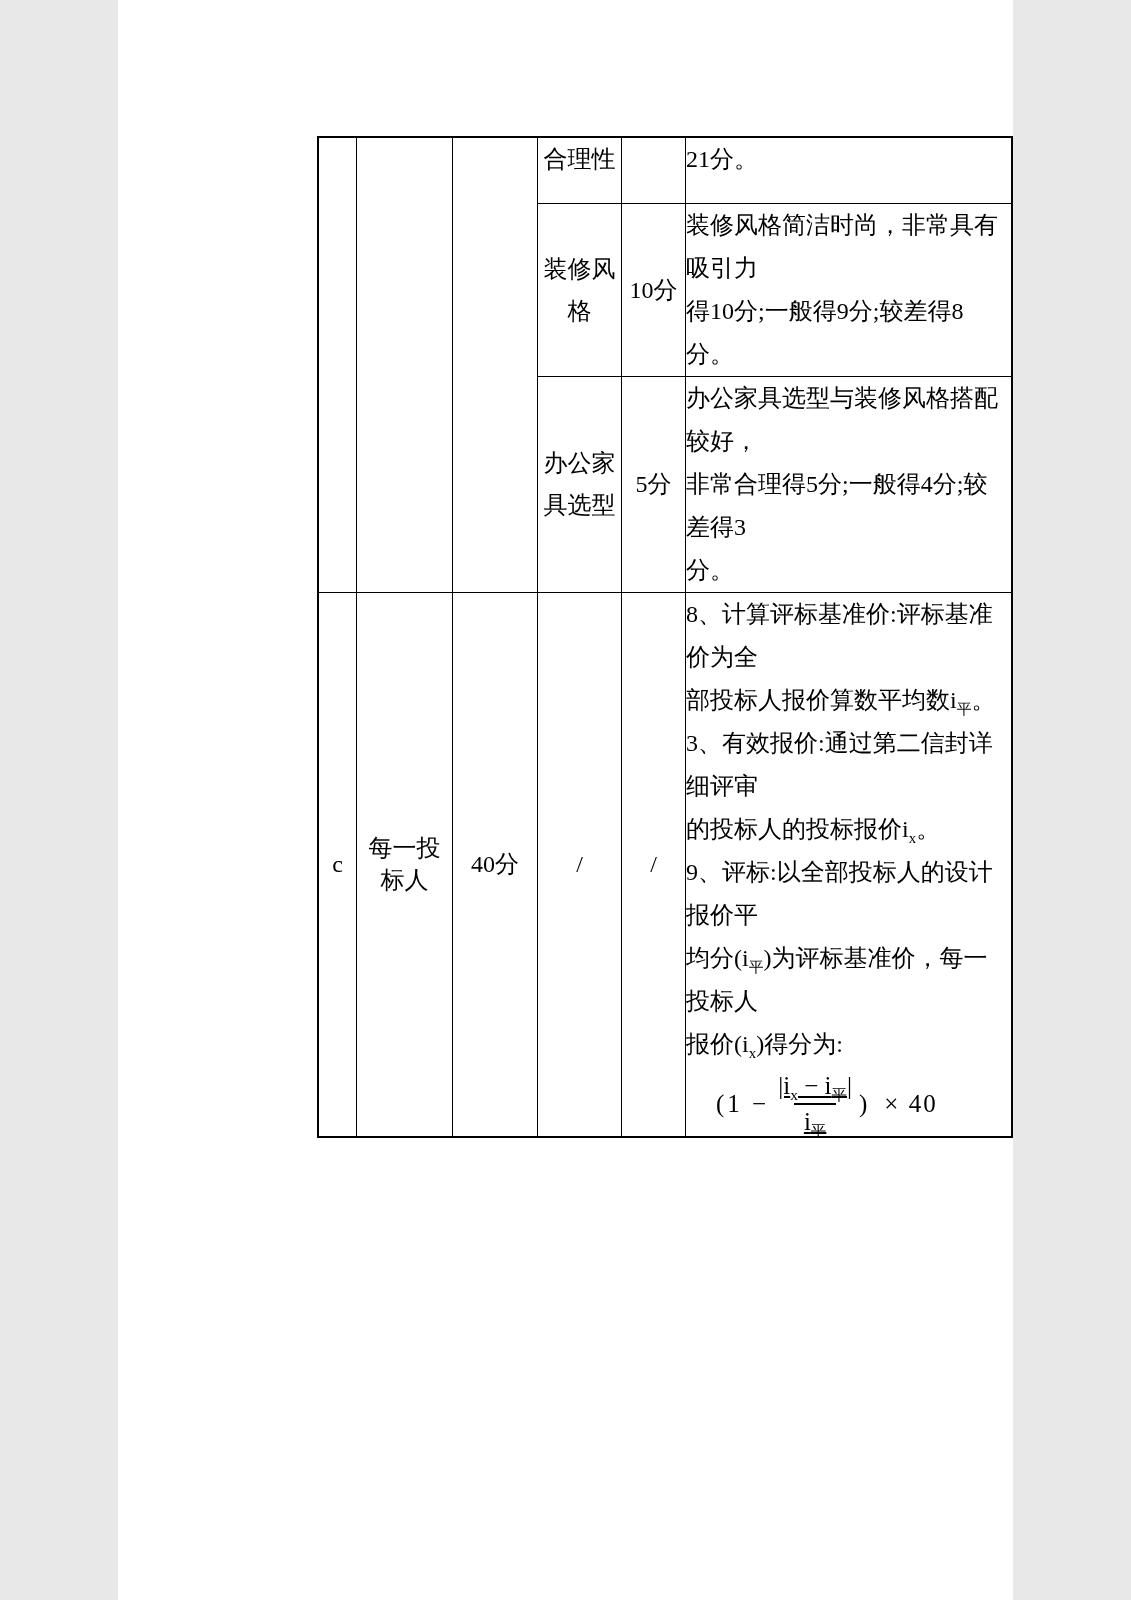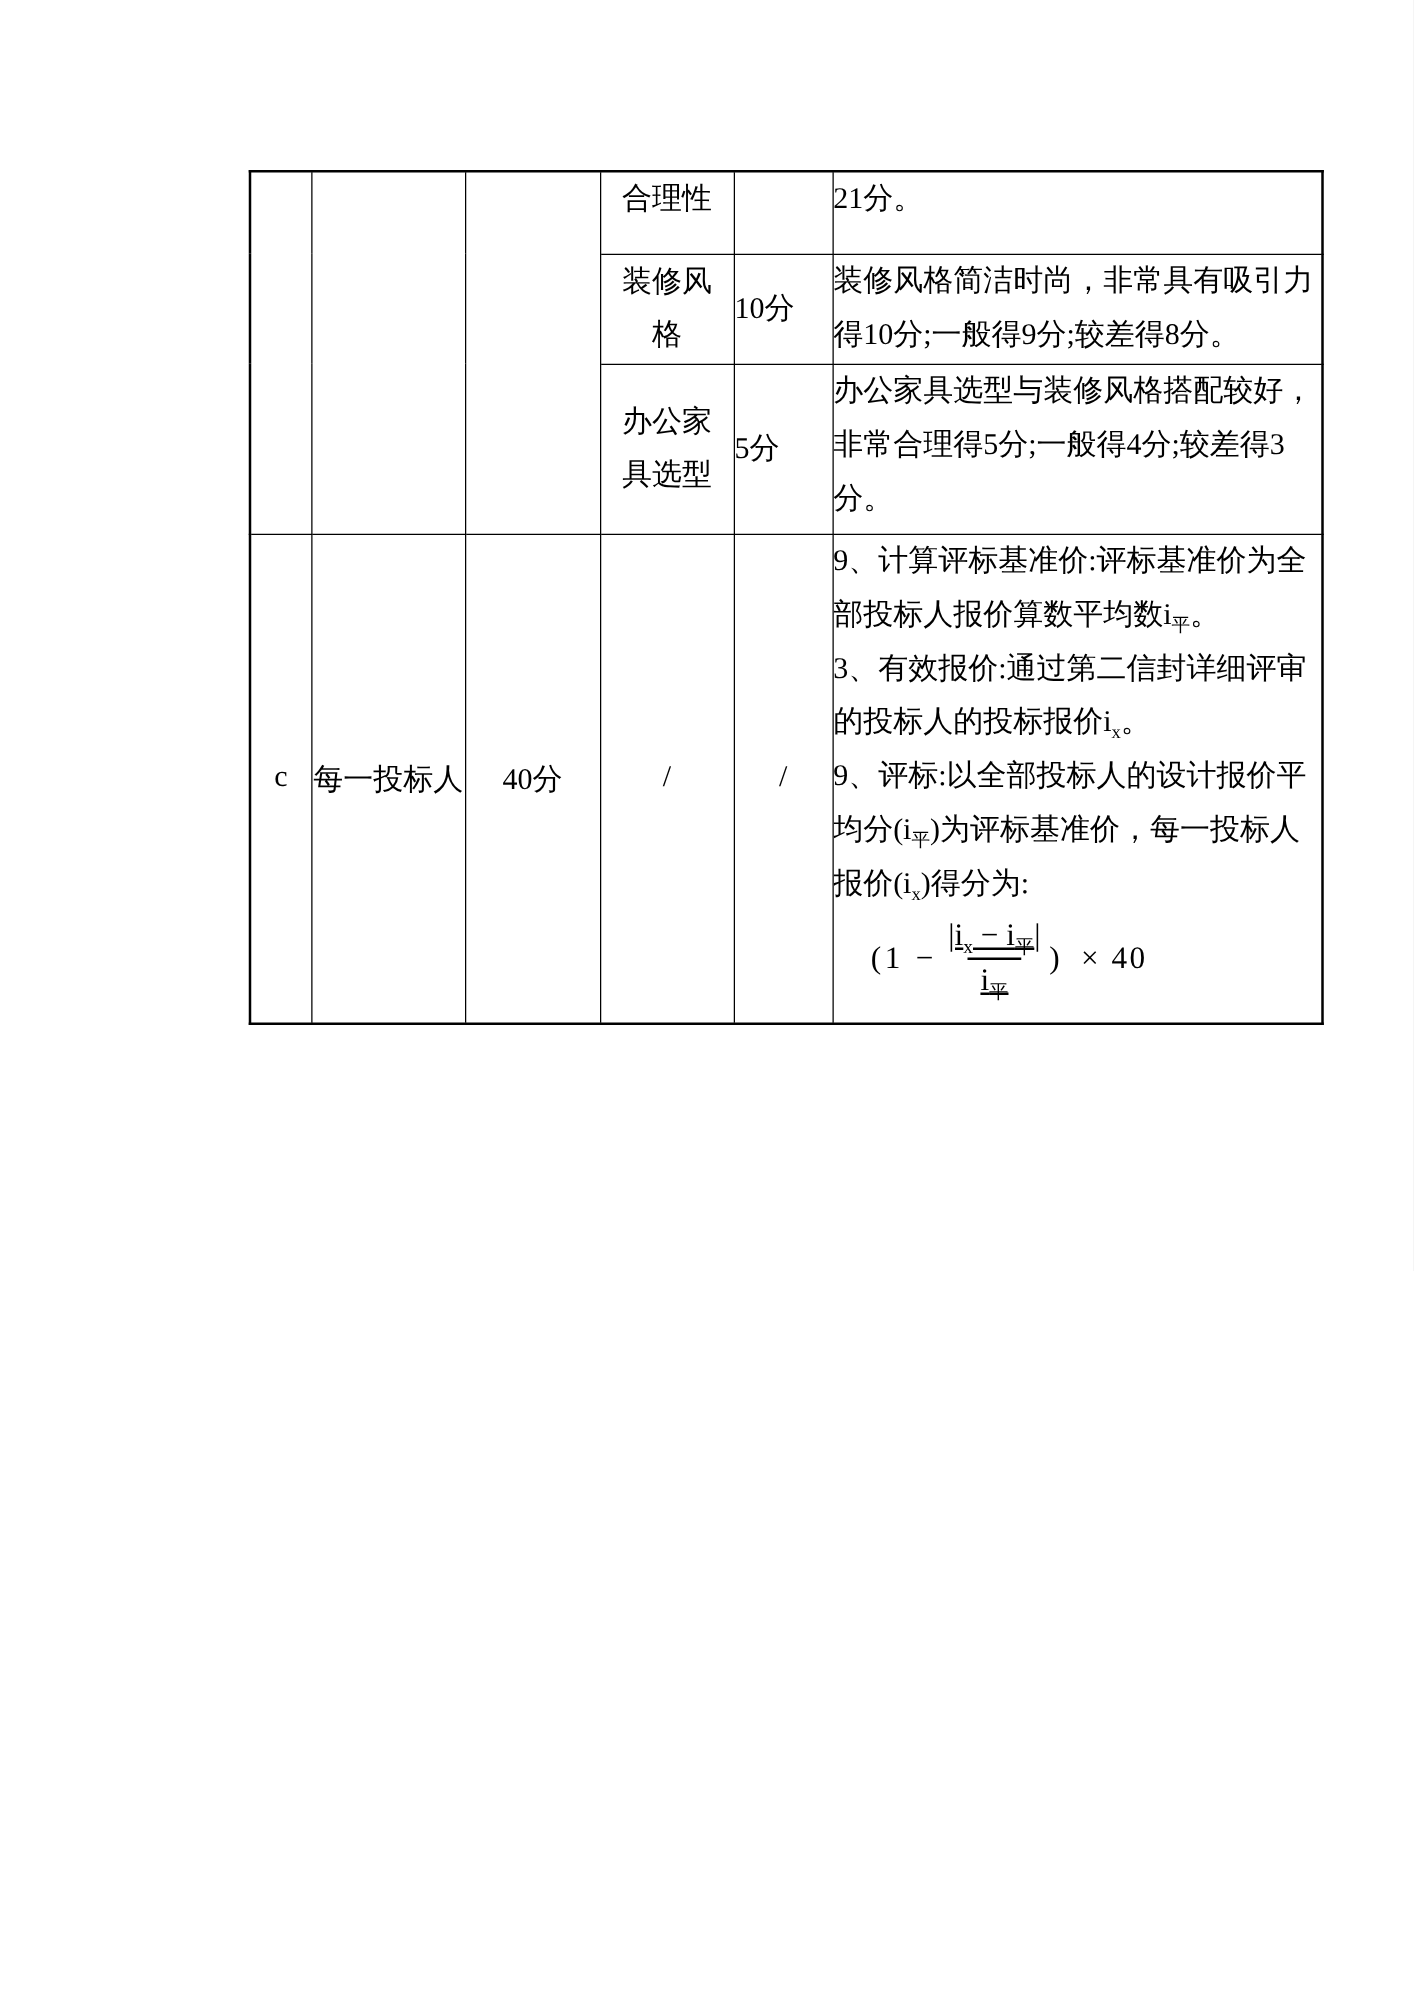--- a/index.html
+++ b/index.html
@@ -1,18 +1,18 @@
 <!DOCTYPE html>
 <html><head>
 <meta charset="utf-8">
 <style>
   html,body{margin:0;padding:0;background:#e8e8e8;}
   .page{
     position:relative;
-    width:1131px;height:1600px;
+    width:895px;height:1600px;
     background:#ffffff;
     margin:0 auto;
     font-family:"Liberation Serif","DejaVu Serif",serif;
     color:#000;
     overflow:hidden;
   }
   table.eval{
     position:absolute;left:199px;top:136px;
     border-collapse:collapse;
     table-layout:fixed;
@@ -30,21 +30,21 @@
   col.c3{width:108px}
   col.c4{width:107px}
   col.c5{width:79px}
   col.c6{width:392px}
   tr.r1{height:66px}
   tr.r2{height:88px}
   tr.r3{height:136px}
   tr.r4{height:392px}
 
   .label-cell{text-align:center;vertical-align:middle;line-height:42px;}
-  .score-cell{vertical-align:middle;line-height:42px;}
+  .score-cell{text-align:center;vertical-align:middle;line-height:42px;}
   .mid-center{text-align:center;vertical-align:middle;}
   .vtop{vertical-align:top;}
   .pt2{padding-top:2px;}
   .desc-cell{
     vertical-align:top;text-align:left;
     padding:4px 8px 0 12px;
     line-height:43px;
   }
   .tline{min-height:43px;}
   .label-cell .tline{min-height:42px;}
@@ -113,21 +113,21 @@
           </td>
       </tr>
       <tr class="r4">
         <td class="mid-center">c</td>
         <td class="mid-center">每一投标人</td>
         <td class="mid-center">40分</td>
         <td class="mid-center">/</td>
         <td class="mid-center">/</td>
         <td class="desc-cell">
           <div>
-              <div class="tline">9、计算评标基准价:评标基准价为全</div>
+              <div class="tline">8、计算评标基准价:评标基准价为全</div>
               <div class="tline">部投标人报价算数平均数i<sub>平</sub>。</div>
               <div class="tline">3、有效报价:通过第二信封详细评审</div>
               <div class="tline">的投标人的投标报价i<sub>x</sub>。</div>
               <div class="tline">9、评标:以全部投标人的设计报价平</div>
               <div class="tline">均分(i<sub>平</sub>)为评标基准价，每一投标人</div>
               <div class="tline">报价(i<sub>x</sub>)得分为:</div>
             </div>
           <div class="formula">
             <span class="f-open">(1 −</span>
             <span class="frac">

